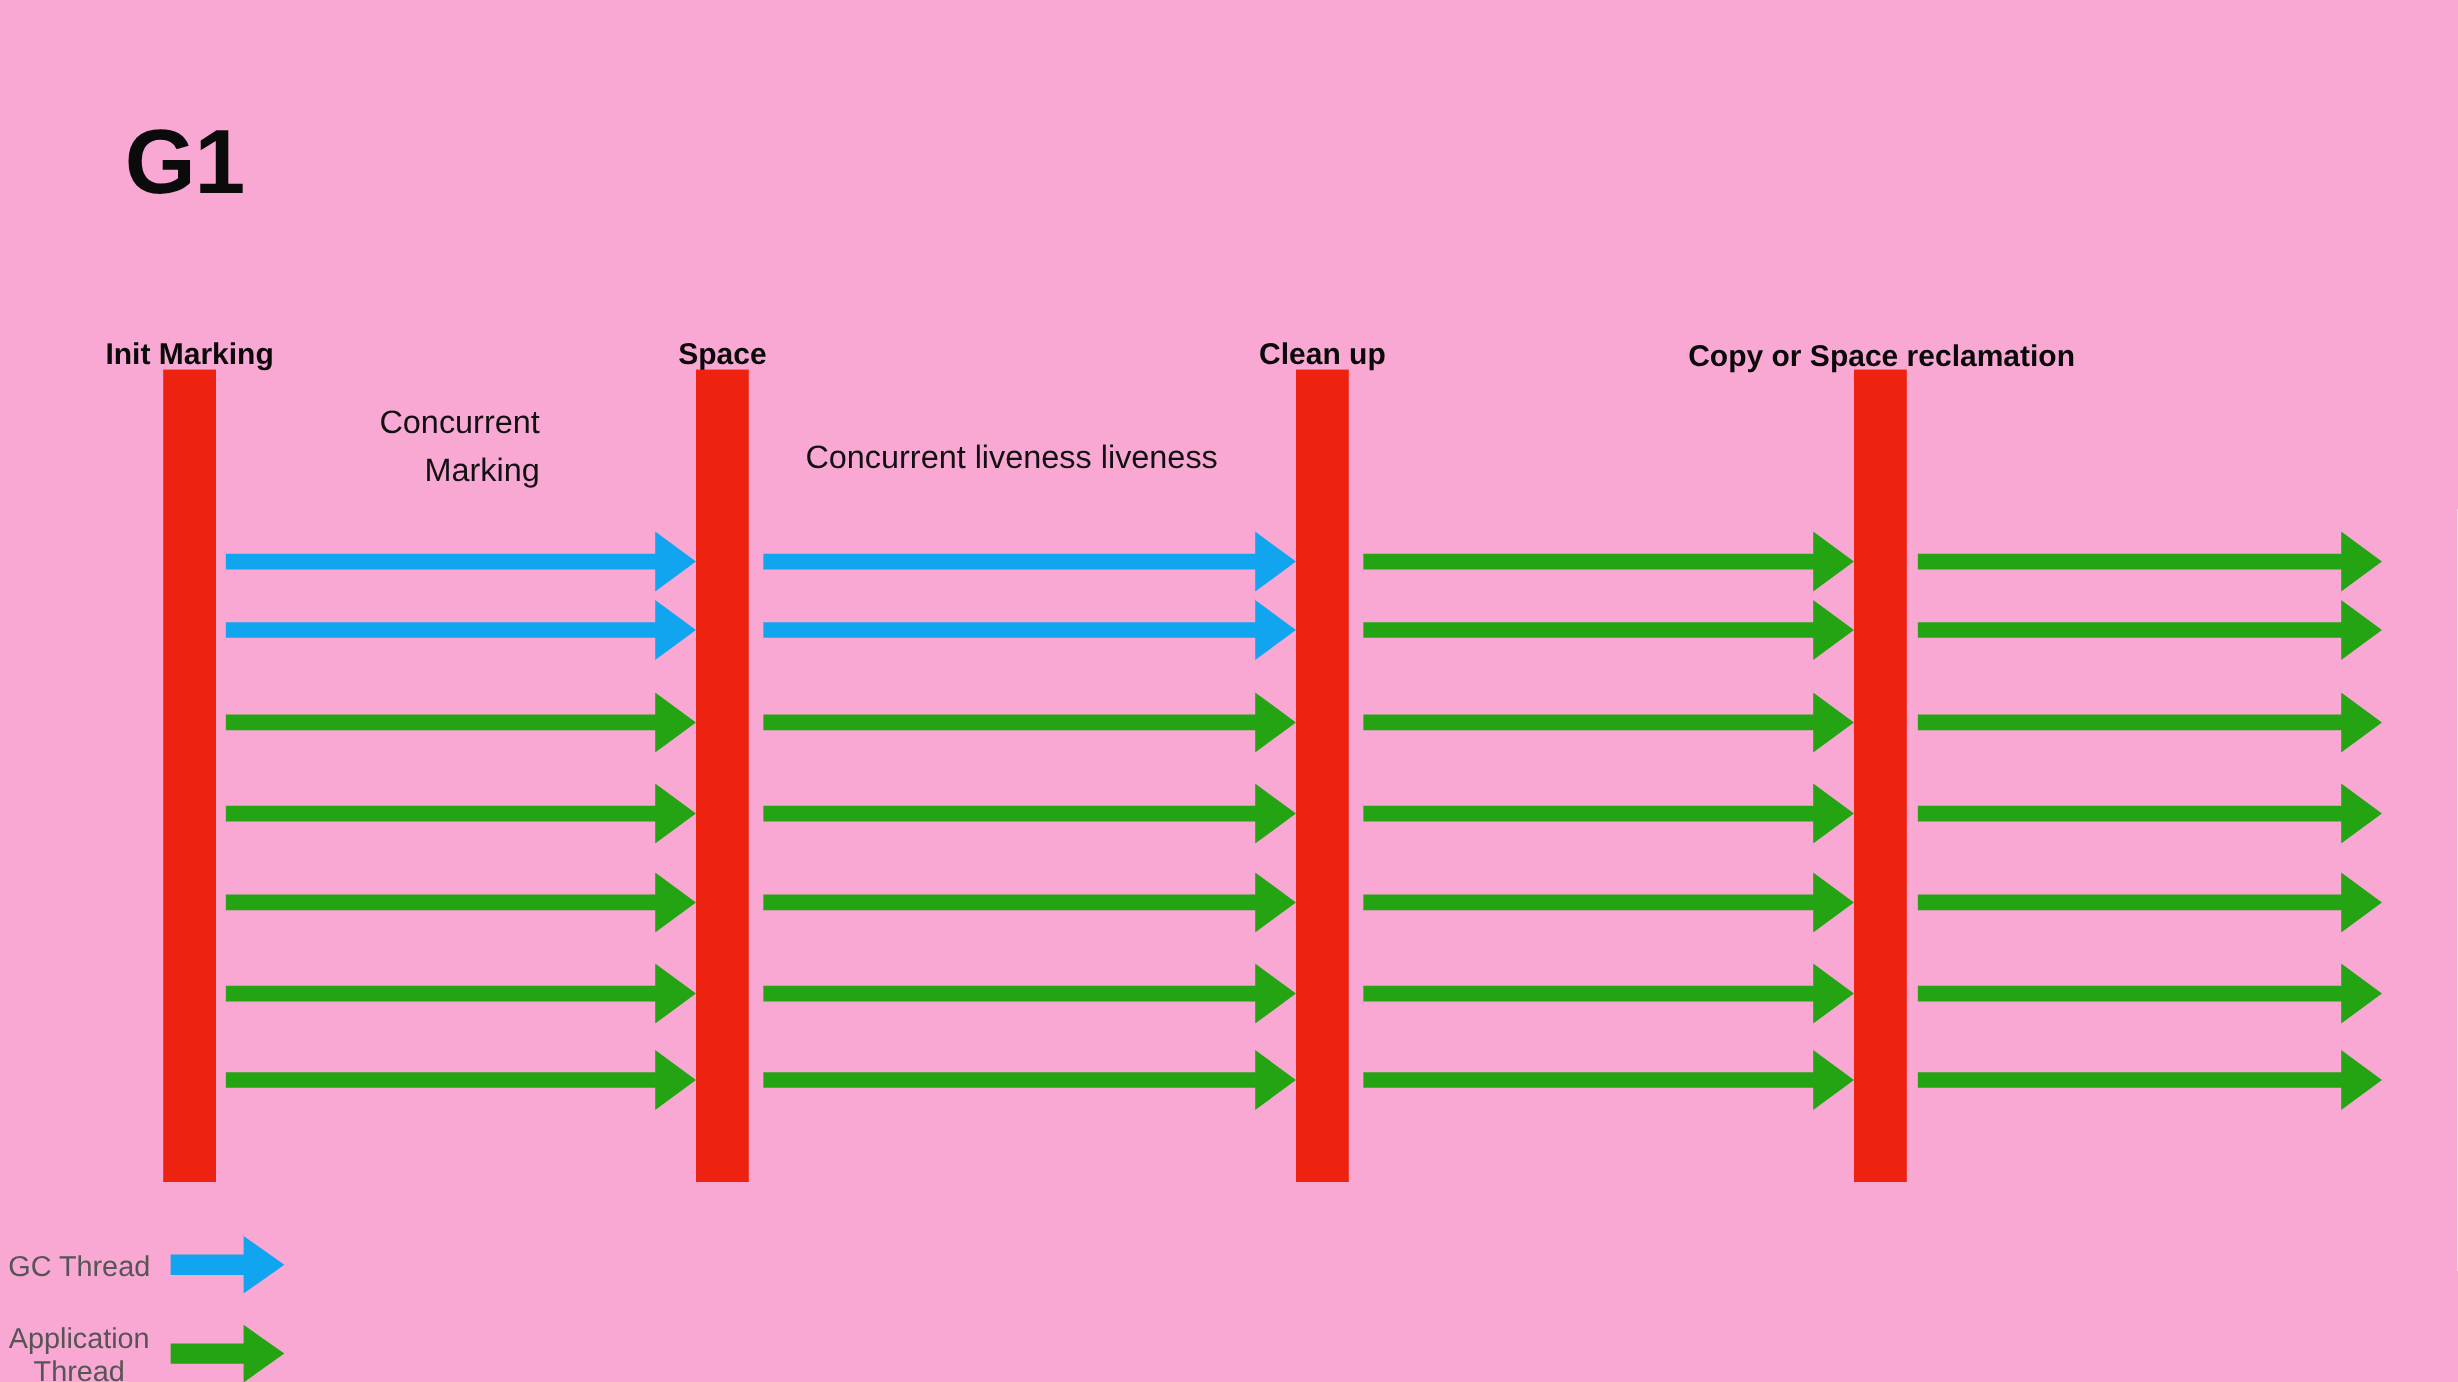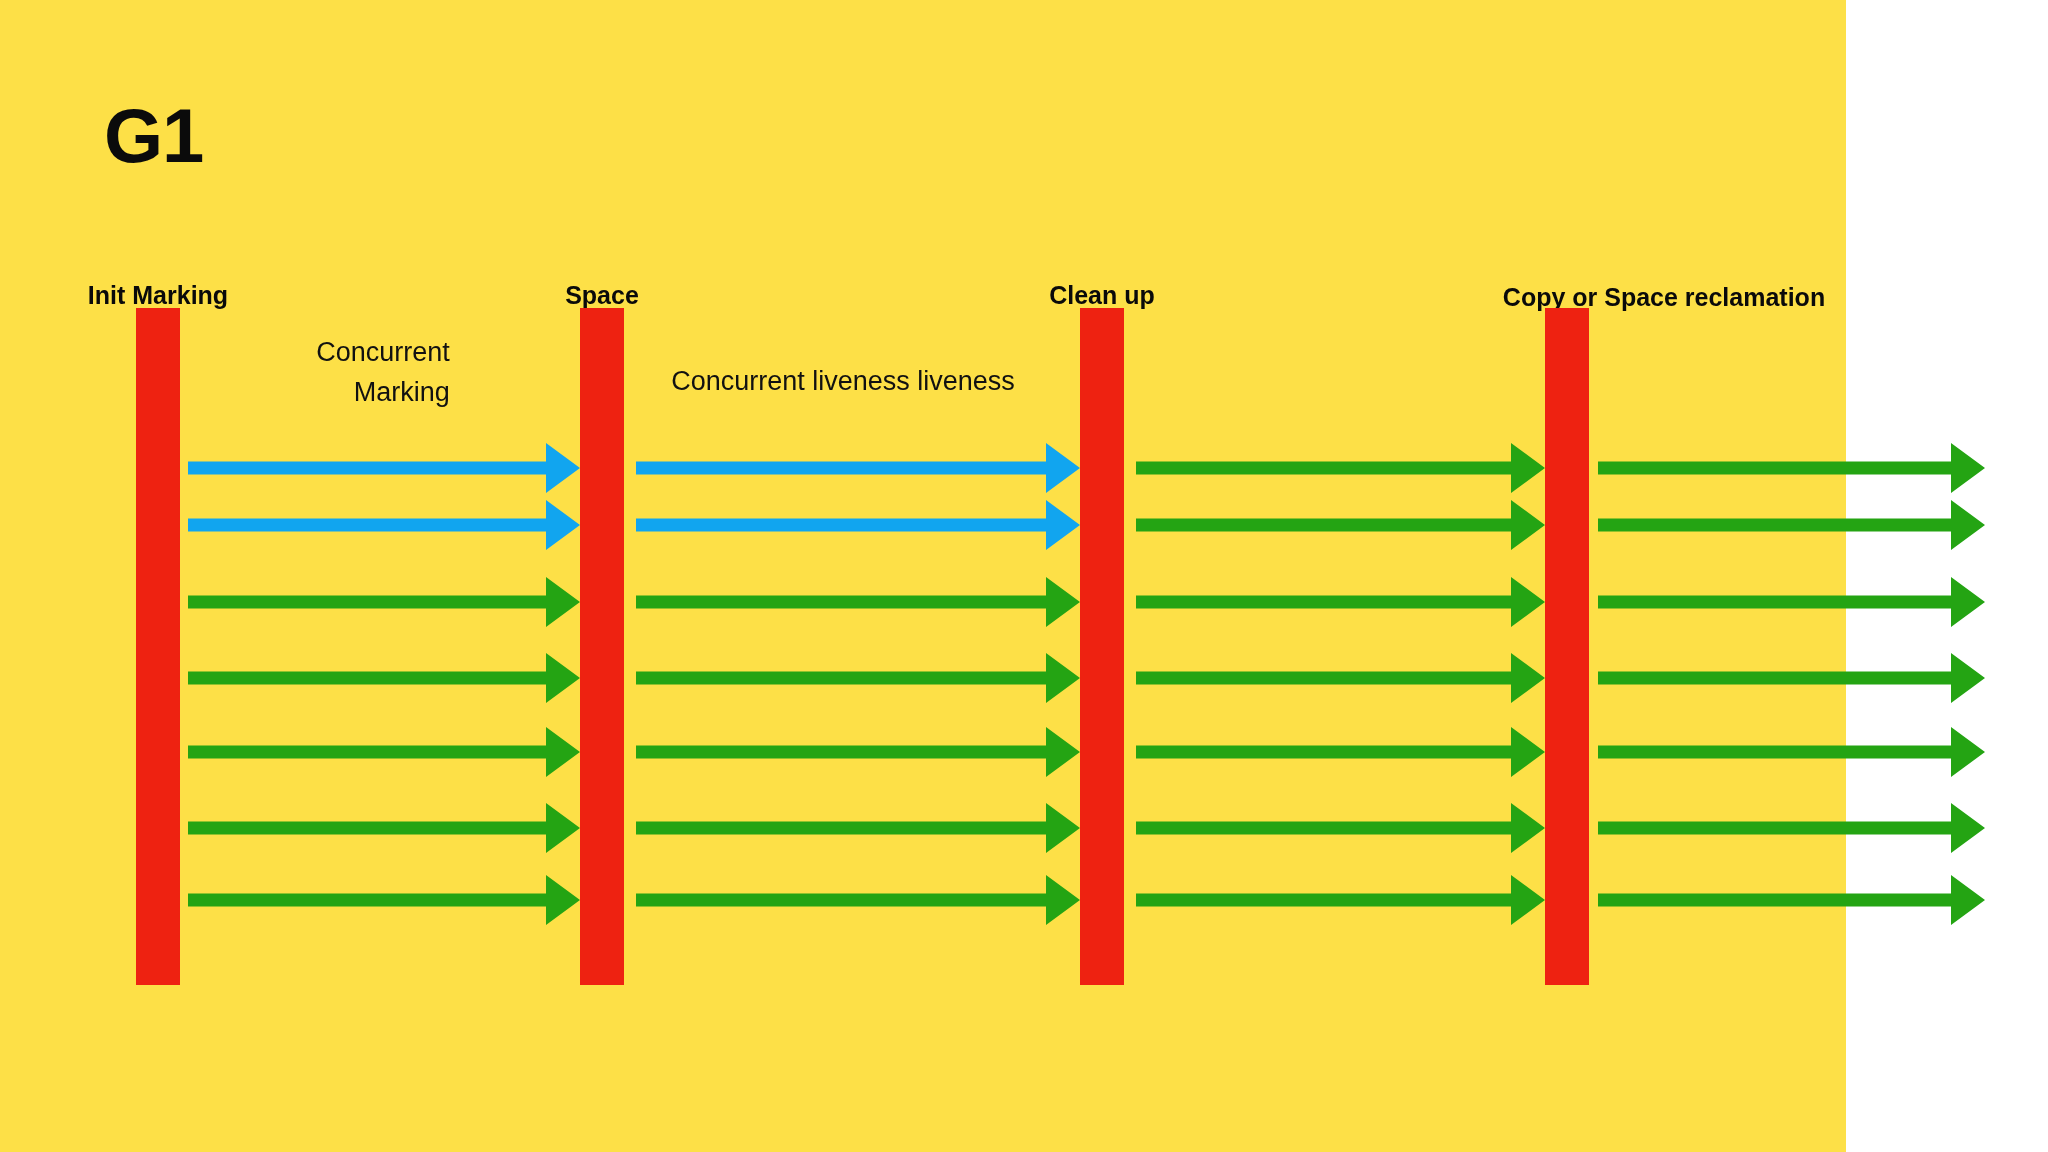--- a/index.html
+++ b/index.html
@@ -11,23 +11,23 @@
     width: 2048px;
     height: 1152px;
     font-family: "Liberation Sans", sans-serif;
     overflow: hidden;
     position: relative;
   }
 
   #stage {
     position: absolute;
     left: 0; top: 0;
-    width: 1846px;
+    width: 2048px;
     height: 1152px;
-    background: #fde047;
+    background: #f9a8d4;
   }
 
   
   #title {
     position: absolute;
     left: 104px;
     top: 98px;
     font-size: 76px;
     font-weight: bold;
     color: #0b0b0b;
@@ -101,21 +101,21 @@
 <body>
 
 <div id="stage">
 
   <div id="title">G1</div>
 
   <div id="phase-labels">
       <div class="phase-label" style="left: 158px; top: 283px;">Init Marking</div>
       <div class="phase-label" style="left: 602px; top: 283px;">Space</div>
       <div class="phase-label" style="left: 1102px; top: 283px;">Clean up</div>
-      <div class="phase-label" style="left: 1664px; top: 285px; text-align: right;">Copy or Space reclamation</div>
+      <div class="phase-label" style="left: 1568px; top: 285px; text-align: right;">Copy or Space reclamation</div>
     </div>
   <div id="phase-bars">
       <div class="phase-bar" style="left: 136px; top: 308px; width: 44px; height: 677px; background: rgb(238, 34, 17);"></div>
       <div class="phase-bar" style="left: 580px; top: 308px; width: 44px; height: 677px; background: rgb(238, 34, 17);"></div>
       <div class="phase-bar" style="left: 1080px; top: 308px; width: 44px; height: 677px; background: rgb(238, 34, 17);"></div>
       <div class="phase-bar" style="left: 1545px; top: 308px; width: 44px; height: 677px; background: rgb(238, 34, 17);"></div>
     </div>
   <div id="interval-notes">
       <div class="interval-note" style="left: 383px; top: 333px;">Concurrent
 Marking</div>
@@ -201,14 +201,29 @@
           <polygon points="0,18.5 353,18.5 353,0 387,25 353,50 353,31.5 0,31.5" fill="#24a413"></polygon>
         </svg></div>
       <div class="arrow" style="left: 1598px; top: 803px;"><svg width="387" height="50" viewBox="0 0 387 50">
           <polygon points="0,18.5 353,18.5 353,0 387,25 353,50 353,31.5 0,31.5" fill="#24a413"></polygon>
         </svg></div>
       <div class="arrow" style="left: 1598px; top: 875px;"><svg width="387" height="50" viewBox="0 0 387 50">
           <polygon points="0,18.5 353,18.5 353,0 387,25 353,50 353,31.5 0,31.5" fill="#24a413"></polygon>
         </svg></div>
     </div>
 
+  <div id="legend">
+      <div class="legend-row" style="top: 20px;">
+        <div class="legend-label" style="color: rgb(85, 85, 85);">GC Thread</div>
+        <div class="legend-arrow"><svg width="95" height="48" viewBox="0 0 95 48">
+            <polygon points="0,15.5 61,15.5 61,0 95,24 61,48 61,32.5 0,32.5" fill="#11a5ef"></polygon>
+          </svg></div>
+      </div>
+      <div class="legend-row" style="top: 92px;">
+        <div class="legend-label" style="color: rgb(85, 85, 85);">Application
+Thread</div>
+        <div class="legend-arrow"><svg width="95" height="48" viewBox="0 0 95 48">
+            <polygon points="0,15.5 61,15.5 61,0 95,24 61,48 61,32.5 0,32.5" fill="#24a413"></polygon>
+          </svg></div>
+      </div>
+    </div>
 
 </div>
 
 </body></html>

